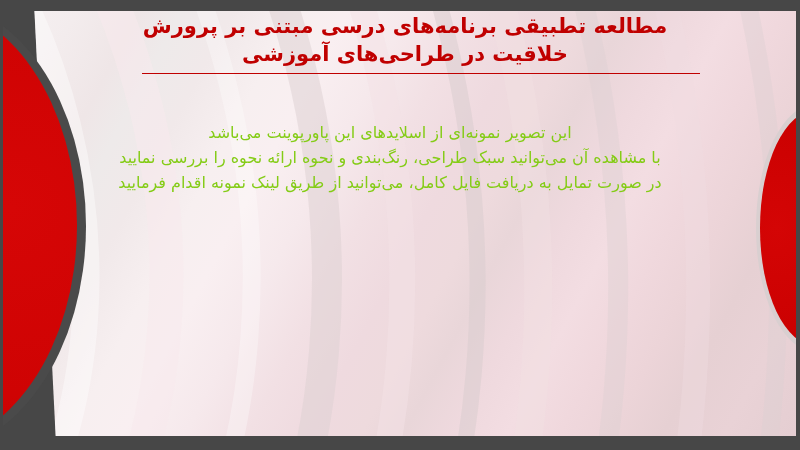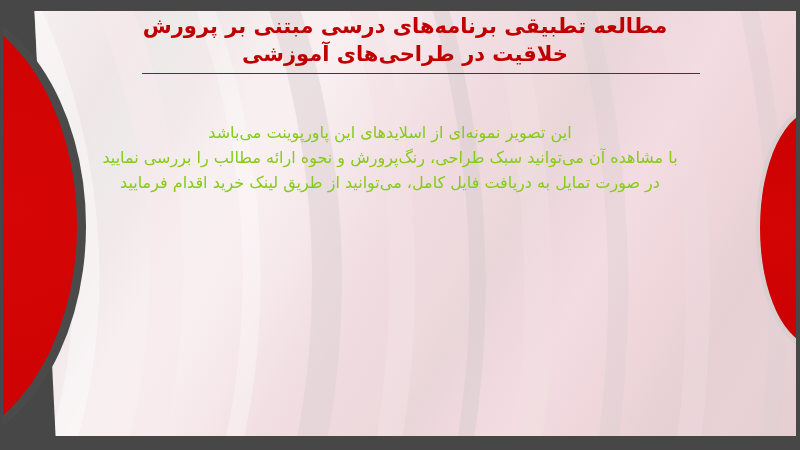--- a/index.html
+++ b/index.html
@@ -209,22 +209,22 @@
     <div class="left-blob"></div>
 
     <div class="title-block">
       <div class="title-line">مطالعه تطبیقی برنامه‌های درسی مبتنی بر پرورش</div>
       <div class="title-line">خلاقیت در طراحی‌های آموزشی</div>
     </div>
     <div class="title-rule"></div>
 
     <div class="body-block">
       <div class="body-line">این تصویر نمونه‌ای از اسلایدهای این پاورپوینت می‌باشد</div>
-      <div class="body-line">با مشاهده آن می‌توانید سبک طراحی، رنگ‌پرورش و نحوه ارائه مطالب را بررسی نمایید</div>
-      <div class="body-line">در صورت تمایل به دریافت فایل کامل، می‌توانید از طریق لینک خرید اقدام فرمایید</div>
+      <div class="body-line">با مشاهده آن می‌توانید سبک طراحی، رنگ‌بندی و نحوه ارائه نحوه را بررسی نمایید</div>
+      <div class="body-line">در صورت تمایل به دریافت فایل کامل، می‌توانید از طریق لینک نمونه اقدام فرمایید</div>
     </div>
 
   </div>
 
   <div class="frame-top"></div>
   <div class="frame-bottom"></div>
   <div class="frame-left"></div>
   <div class="frame-right"></div>
 
 </div>

